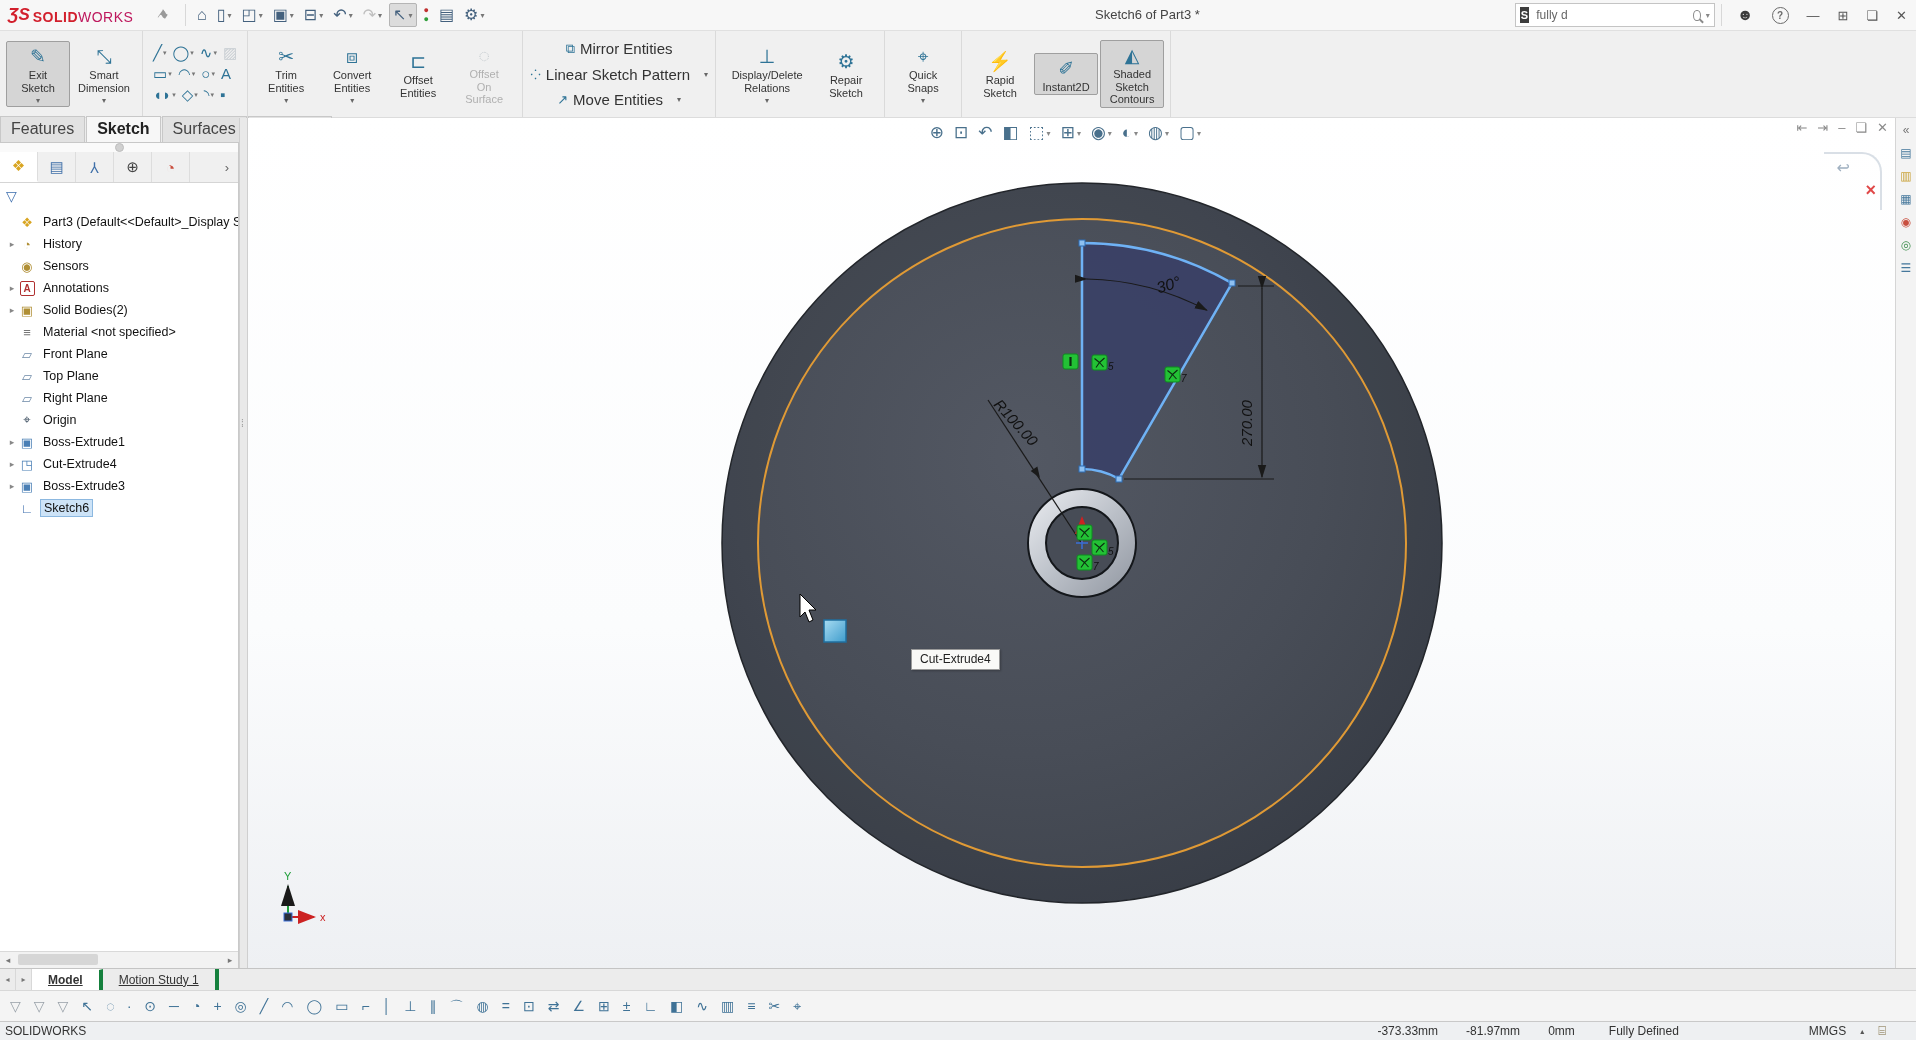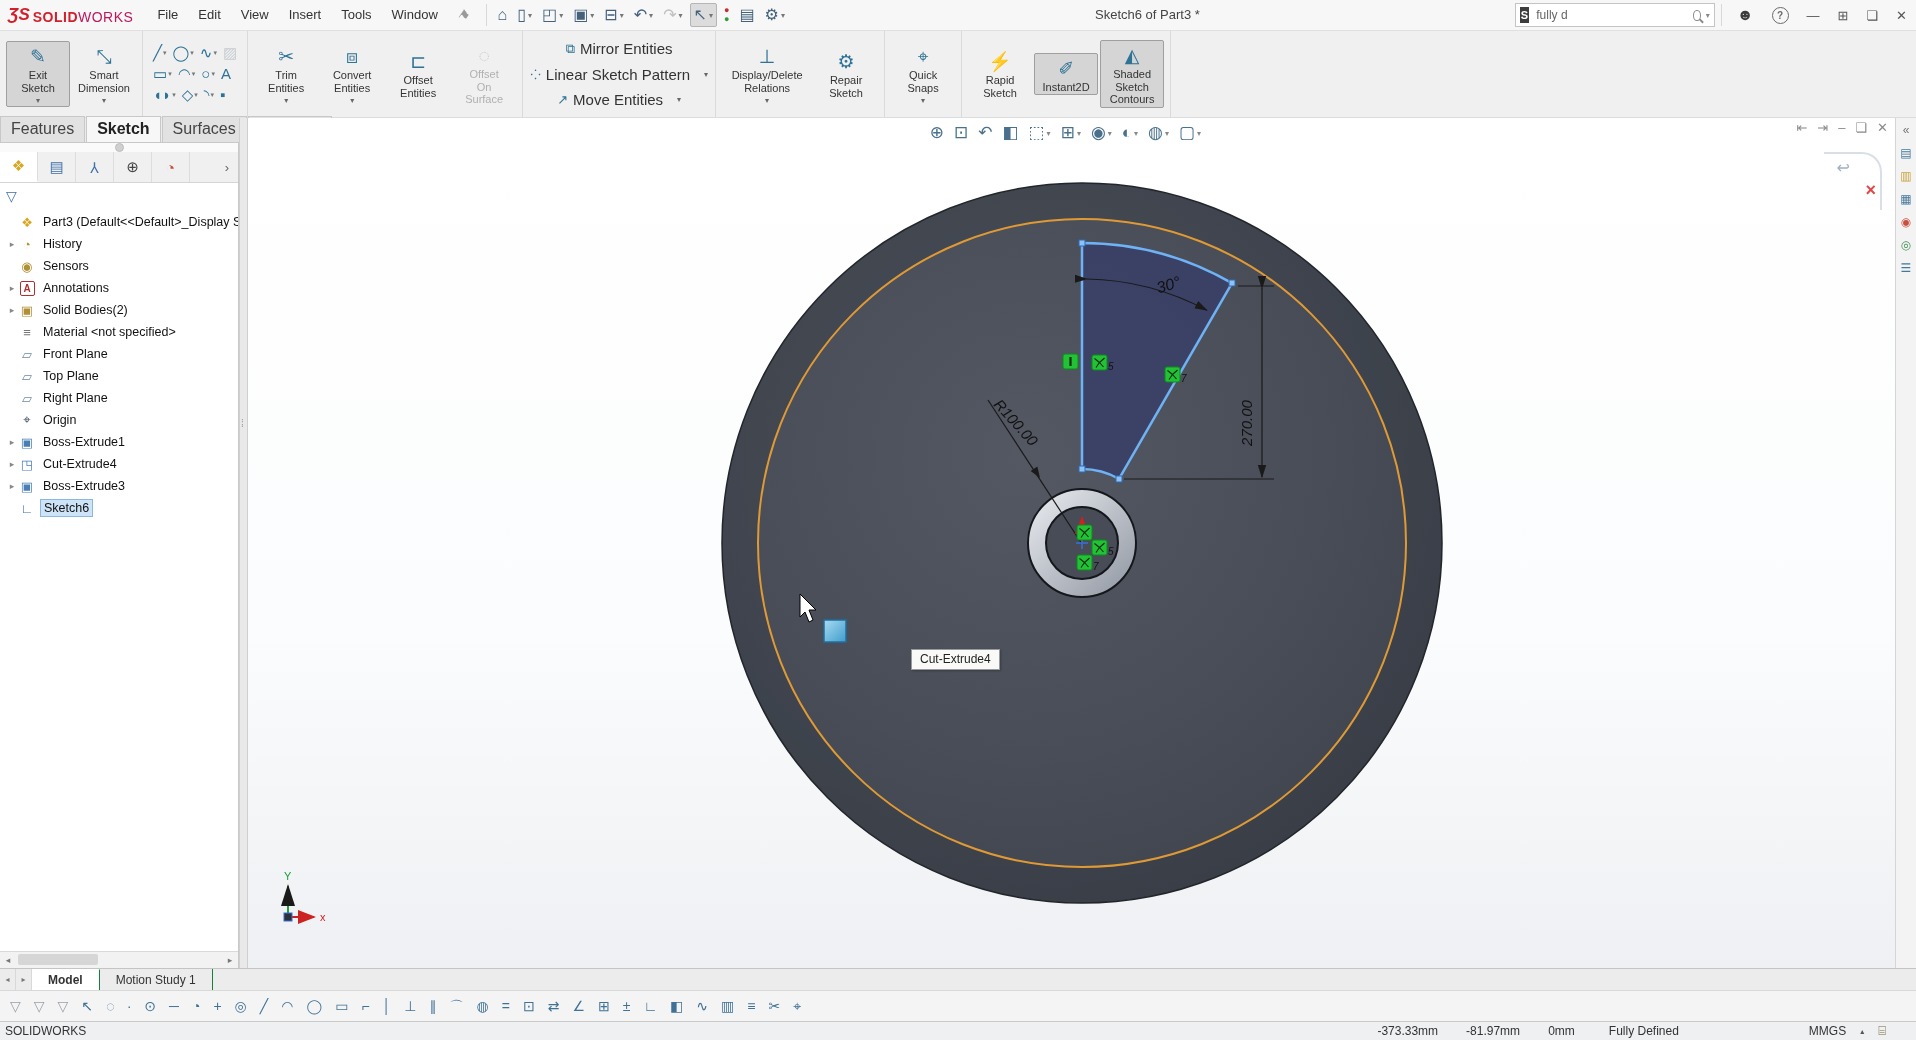--- a/index.html
+++ b/index.html
@@ -96,21 +96,21 @@
   #confirm-exit{position:absolute;right:66px;top:40px;color:#9fb0c0;font-size:16px;}
   #confirm-cancel{position:absolute;right:40px;top:62px;color:#e04848;font-size:18px;font-weight:bold;}
   #task-strip{position:absolute;right:0;top:0;bottom:0;width:20px;background:#f3f3f3;border-left:1px solid #d5d5d5;
       display:flex;flex-direction:column;align-items:center;padding-top:6px;gap:11px;}
   .tsicon{font-size:12px;color:#46789c;line-height:12px;}
   #tooltip{position:absolute;left:663px;top:531px;background:#f9f9f7;border:1px solid #9a9a9a;
       box-shadow:1px 1px 2px rgba(0,0,0,.25);padding:2px 8px 3px;font-size:12px;color:#222;}
   
   #model-tabs{height:21px;background:#ececec;border-top:1px solid #c4c4c4;display:flex;align-items:stretch;flex:0 0 auto;}
   #model-tabs .scroll{width:15px;display:flex;align-items:center;justify-content:center;color:#777;font-size:8px;border-right:1px solid #d8d8d8;}
-  .mtab{display:flex;align-items:center;padding:0 16px;font-size:12px;color:#333;border-right:1px solid #15803d;}
+  .mtab{display:flex;align-items:center;padding:0 16px;font-size:12px;color:#333;border-right:4px solid #15803d;text-decoration:underline;}
   .mtab.active{background:#fff;font-weight:bold;border-top:1px solid #fff;}
   #bottom-toolbar{height:30px;background:#f4f4f4;border-top:1px solid #d8d8d8;display:flex;align-items:center;
       padding-left:10px;gap:13px;flex:0 0 auto;}
   .btool{font-size:14px;color:#3f7296;line-height:16px;}
   .btool.muted{color:#98a0a8;}
   
   #statusbar{height:18px;background:#eef0f2;border-top:1px solid #c9c9c9;display:flex;align-items:center;
       font-size:12px;color:#333;flex:0 0 auto;}
   #status-app{margin-left:5px;}
   #status-coords{margin-left:auto;display:flex;gap:28px;}
@@ -122,28 +122,20 @@
 </style>
 </head>
 <body>
 
 <div id="menubar" data-name="menu-bar">
   <div id="logo" data-name="solidworks-logo">
     <span class="mark" data-name="solidworks-logo-mark">ƷS</span>
     <span class="b1">SOLID</span>
     <span class="b2">WORKS</span>
   </div>
-  <div id="menu-items" class="row" data-name="menu-items">
-      <div class="menu-item" data-name="menu-file">File</div>
-      <div class="menu-item" data-name="menu-edit">Edit</div>
-      <div class="menu-item" data-name="menu-view">View</div>
-      <div class="menu-item" data-name="menu-insert">Insert</div>
-      <div class="menu-item" data-name="menu-tools">Tools</div>
-      <div class="menu-item" data-name="menu-window">Window</div>
-    </div>
   <span id="pin-icon" data-name="pin-icon">⚑</span>
   <span class="vsep" data-name="divider"></span>
   <div id="qa-icons" class="row" data-name="quick-access-toolbar">
       <div class="qicon" data-name="home-icon">
         <span class="glyph">⌂</span>
       </div>
       <div class="qicon" data-name="new-document-icon">
         <span class="glyph">▯</span>
         <span class="dd" data-name="chevron-down-icon">▾</span>
       </div>

